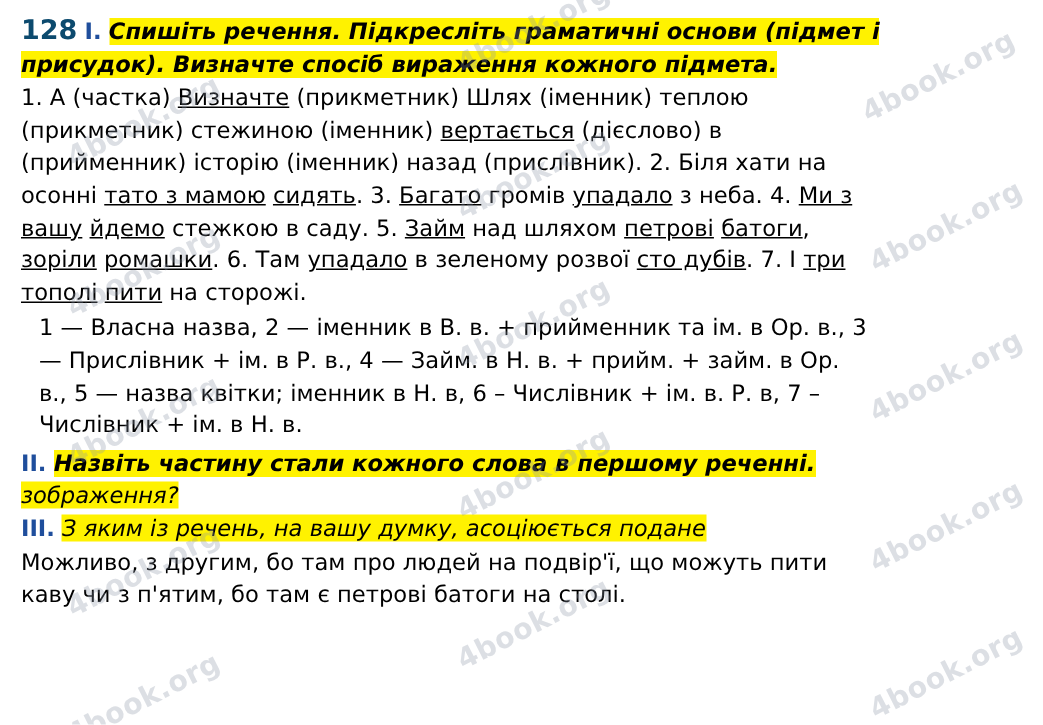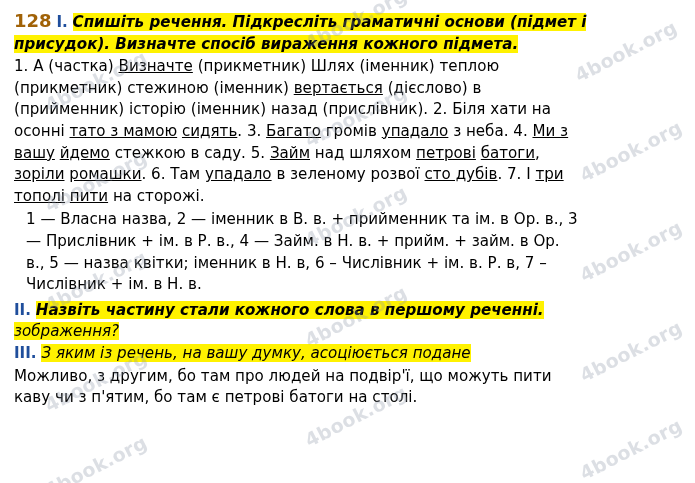--- a/index.html
+++ b/index.html
@@ -39,21 +39,21 @@
   .content {
     position: relative;
     z-index: 2;
     font-size: 15.1px;
     line-height: 21.6px;
   }
   p { margin: 0; }
   .hl { background: #fff200; }
   .num {
     font-weight: bold;
-    color: #a16207;
+    color: #0c4a6e;
     font-size: 18px;
   }
   .blue { color: #1f4e9c; font-weight: bold; }
   .italic { font-style: italic; }
   .bold { font-weight: bold; }
   .u { text-decoration: underline; }
   .task-1 { margin-bottom: 1px; }
   .body-text { margin-top: 1px; }
   .answers { margin-top: 2px; margin-left: 12px; }
   .sec-ii { margin-top: 4px; }

